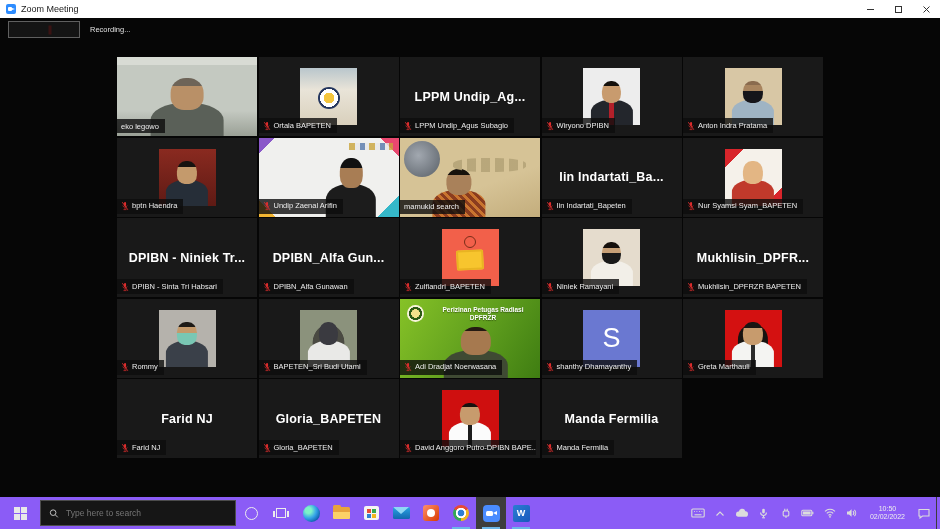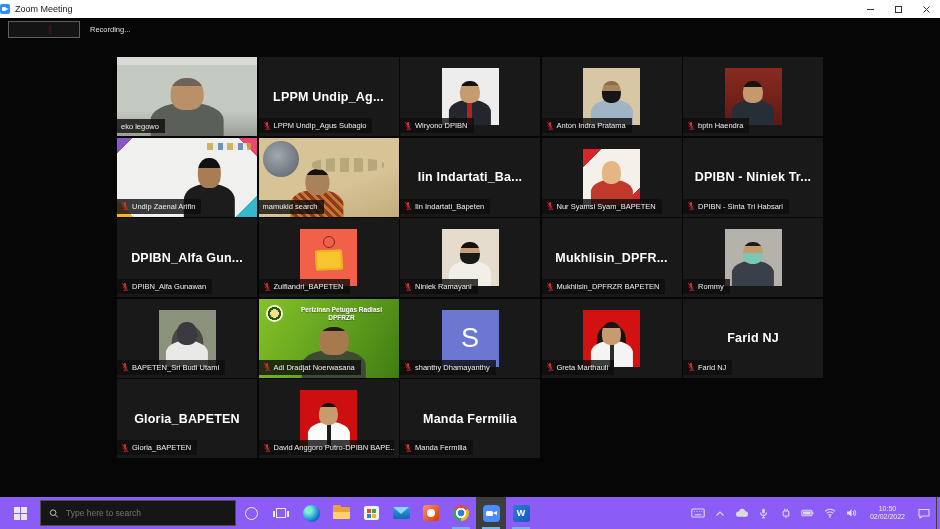--- a/index.html
+++ b/index.html
@@ -2,21 +2,21 @@
 <html><head>
 <meta charset="utf-8">
 <style>
   * { margin:0; padding:0; box-sizing:border-box; }
   html,body { width:940px; height:529px; overflow:hidden; background:#000;
     font-family:"Liberation Sans", sans-serif; }
   .stage { position:relative; width:940px; height:529px; }
 
   
   .titlebar { position:absolute; top:0; left:0; right:0; height:18px; background:#ffffff;
-    display:flex; align-items:center; font-size:9px; color:#1a1a1a; }
+    display:flex; align-items:center; padding-left:6px; font-size:9px; color:#1a1a1a; }
   .zm-ico { width:10px; height:10px; border-radius:2px; background:#2d8cff; margin-right:5px; position:relative; }
   .zm-ico::after { content:""; position:absolute; left:2px; top:3px; width:4px; height:4px; background:#fff; border-radius:1px; }
   .zm-ico::before { content:""; position:absolute; right:1.5px; top:3.5px; border-left:3px solid #fff;
     border-top:1.5px solid transparent; border-bottom:1.5px solid transparent; }
   .win-controls { margin-left:auto; display:flex; height:100%; }
   .wc { width:28px; height:100%; display:flex; align-items:center; justify-content:center; }
   .wc svg { stroke:#333; stroke-width:1; fill:none; }
 
   
   .meeting { position:absolute; top:18px; left:0; right:0; bottom:32px; background:#060606; }
@@ -107,21 +107,21 @@
     --shirt:repeating-linear-gradient(45deg,#8a3c1f 0 3px,#c9742f 3px 6px); }
   .v-green { background:linear-gradient(120deg,#86c227 0,#5d9c1d 58%,#3f7d12); }
   .v-green::before { content:""; position:absolute; top:6px; left:7px; width:17px; height:17px; border-radius:50%;
     background:radial-gradient(circle,#f4e18a 0 35%,#2c5a14 36% 55%,#f7f3da 56%); }
   .v-green .fig { left:54%; width:46%; height:72%; bottom:-8%;
     --skin:linear-gradient(180deg,#241a12 0 16%,#a6794f 16%); --shirt:#3f4a33; }
   .banner-text { position:absolute; top:7px; left:30px; right:4px; text-align:center; color:#fff;
     font-weight:bold; font-size:6.5px; line-height:8px; text-shadow:0 1px 1px rgba(0,0,0,.4); }
 
   
-  .name-tag { position:absolute; left:0; bottom:3px; max-width:97%; display:flex; align-items:center; gap:3px;
+  .name-tag { position:absolute; left:0; bottom:3px; max-width:97%; display:flex; align-items:flex-start; gap:3px;
     background:rgba(12,12,12,.8); color:#ececec; font-size:7.5px; padding:2.5px 6px 2.5px 4px;
     white-space:nowrap; overflow:hidden; z-index:3; }
   .name-tag svg { flex-shrink:0; }
 
   
   .taskbar { position:absolute; bottom:0; left:0; right:0; height:32px; background:#8b5cf6;
     display:flex; align-items:center; }
   .slot { width:30px; height:32px; display:flex; align-items:center; justify-content:center; position:relative; flex-shrink:0; }
   .slot.wide { width:40px; }
   .slot.active-app { background:#3d3d3d; }
@@ -213,20 +213,35 @@
             <div class="fig">
               <div class="head"></div>
               <div class="bod"></div>
             </div>
           </div>
           <div class="name-tag">
             <span>eko legowo</span>
           </div>
         </div>
         <div class="tile">
+          <div class="sqwrap">
+            <div class="sq a-building"></div>
+          </div>
+          <div class="name-tag">
+            <svg width="8" height="10" viewBox="0 0 12 14">
+              <rect x="4.6" y="1" width="3" height="6" rx="1.5" fill="#e02d2d"></rect>
+              <path d="M2.7 6.2 A3.4 3.4 0 0 0 9.3 6.2" stroke="#e02d2d" fill="none" stroke-width="1.1"></path>
+              <line x1="6" y1="9.6" x2="6" y2="11.6" stroke="#e02d2d" stroke-width="1.1"></line>
+              <line x1="3.8" y1="12.4" x2="8.2" y2="12.4" stroke="#e02d2d" stroke-width="1.1"></line>
+              <line x1="2" y1="1.4" x2="10.2" y2="12.6" stroke="#e02d2d" stroke-width="1.4"></line>
+            </svg>
+            <span>Ortala BAPETEN</span>
+          </div>
+        </div>
+        <div class="tile">
           <div class="center-text">
             <span>LPPM Undip_Ag...</span>
           </div>
           <div class="name-tag">
             <svg width="8" height="10" viewBox="0 0 12 14">
               <rect x="4.6" y="1" width="3" height="6" rx="1.5" fill="#e02d2d"></rect>
               <path d="M2.7 6.2 A3.4 3.4 0 0 0 9.3 6.2" stroke="#e02d2d" fill="none" stroke-width="1.1"></path>
               <line x1="6" y1="9.6" x2="6" y2="11.6" stroke="#e02d2d" stroke-width="1.1"></line>
               <line x1="3.8" y1="12.4" x2="8.2" y2="12.4" stroke="#e02d2d" stroke-width="1.1"></line>
               <line x1="2" y1="1.4" x2="10.2" y2="12.6" stroke="#e02d2d" stroke-width="1.4"></line>

